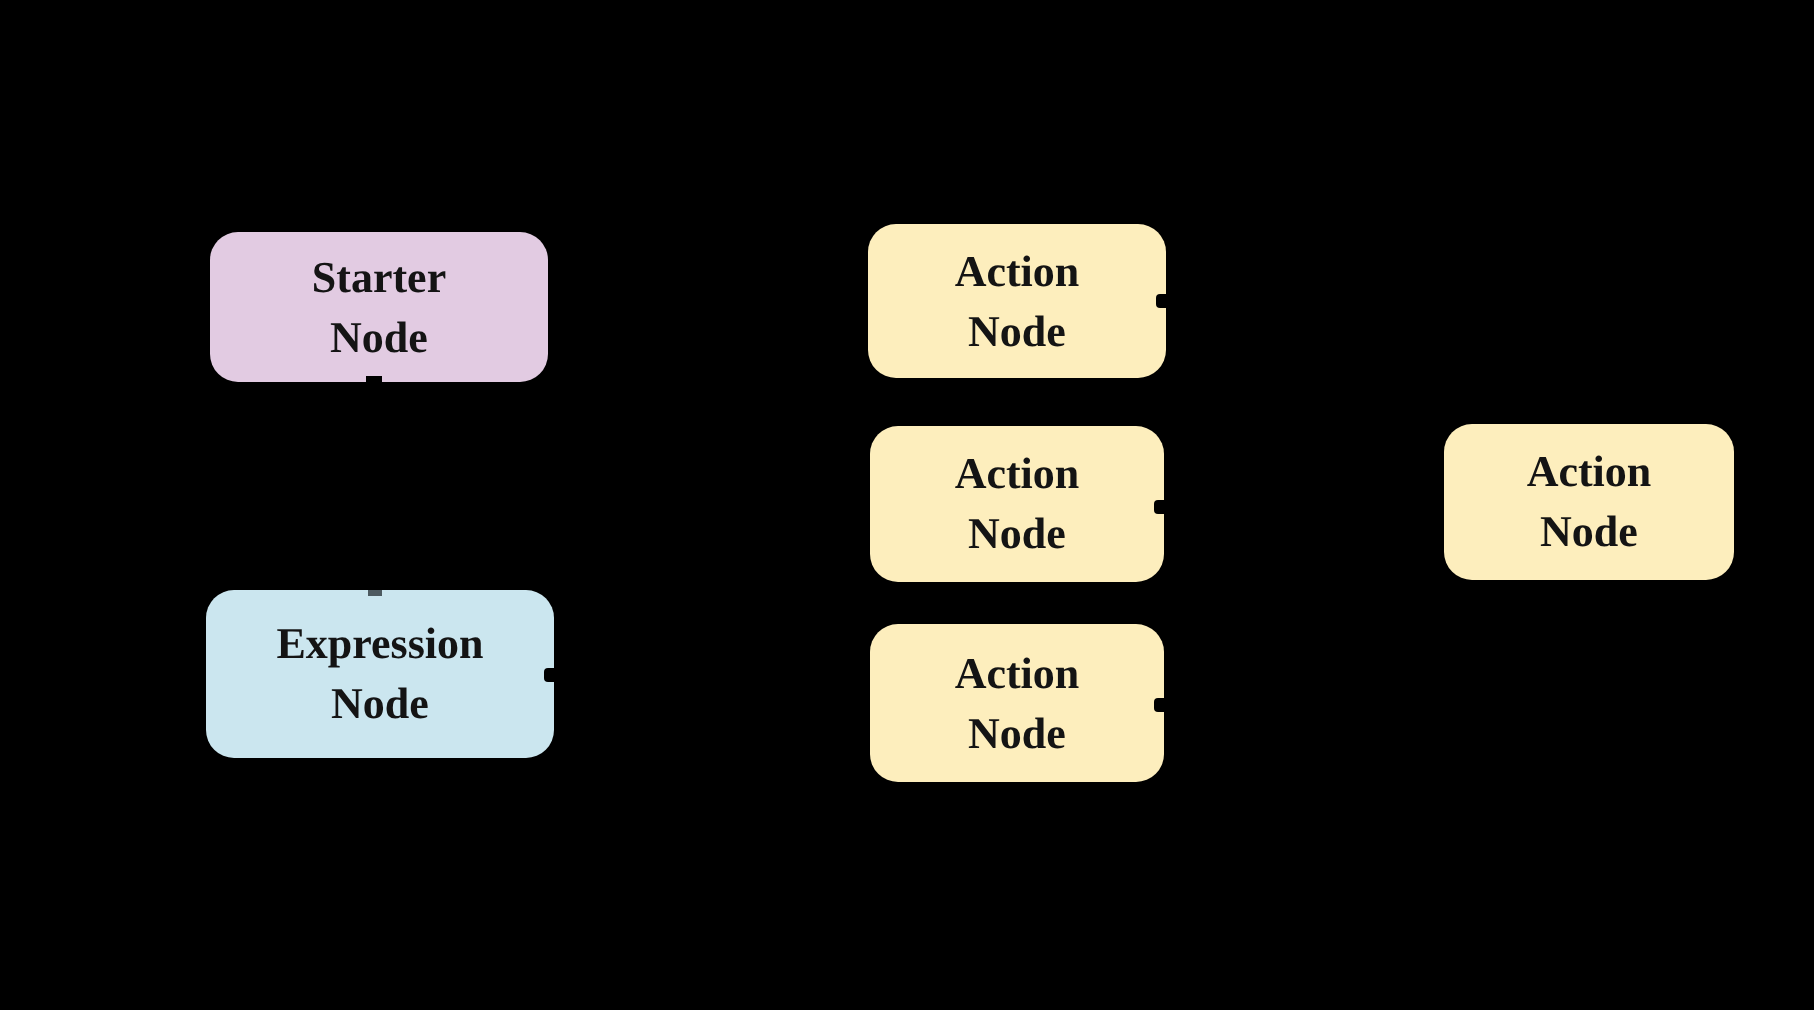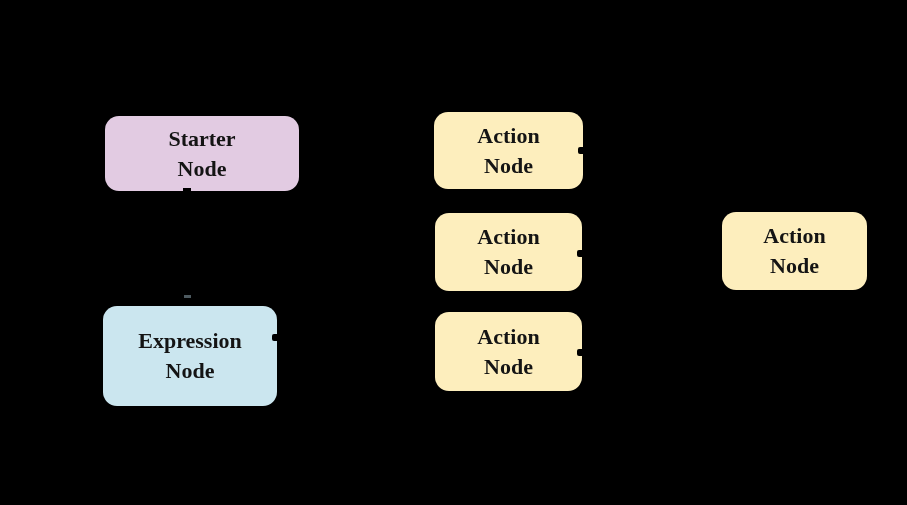--- a/index.html
+++ b/index.html
@@ -20,22 +20,22 @@
     justify-content: center;
     text-align: center;
     font-weight: bold;
     font-size: 22px;
     line-height: 30px;
     color: #141414;
     white-space: pre-line;
     box-shadow: 0 0 0 1px rgba(0,0,0,0.6);
   }
   
-  .node-starter     { left: 105px; top: 116px; width: 194px; height: 75px; }
-  .node-expression  { left: 103px; top: 306px; width: 174px; height: 100px; }
+  .node-starter     { left: 105px; top: 116px; width: 169px; height: 75px; }
+  .node-expression  { left: 103px; top: 295px; width: 174px; height: 84px; }
   .node-action-1    { left: 434px; top: 112px; width: 149px; height: 77px; }
   .node-action-2    { left: 435px; top: 213px; width: 147px; height: 78px; }
   .node-action-3    { left: 435px; top: 312px; width: 147px; height: 79px; }
   .node-action-right{ left: 722px; top: 212px; width: 145px; height: 78px; }
 
   
   .stub {
     position: absolute;
     background: #000000;
   }

